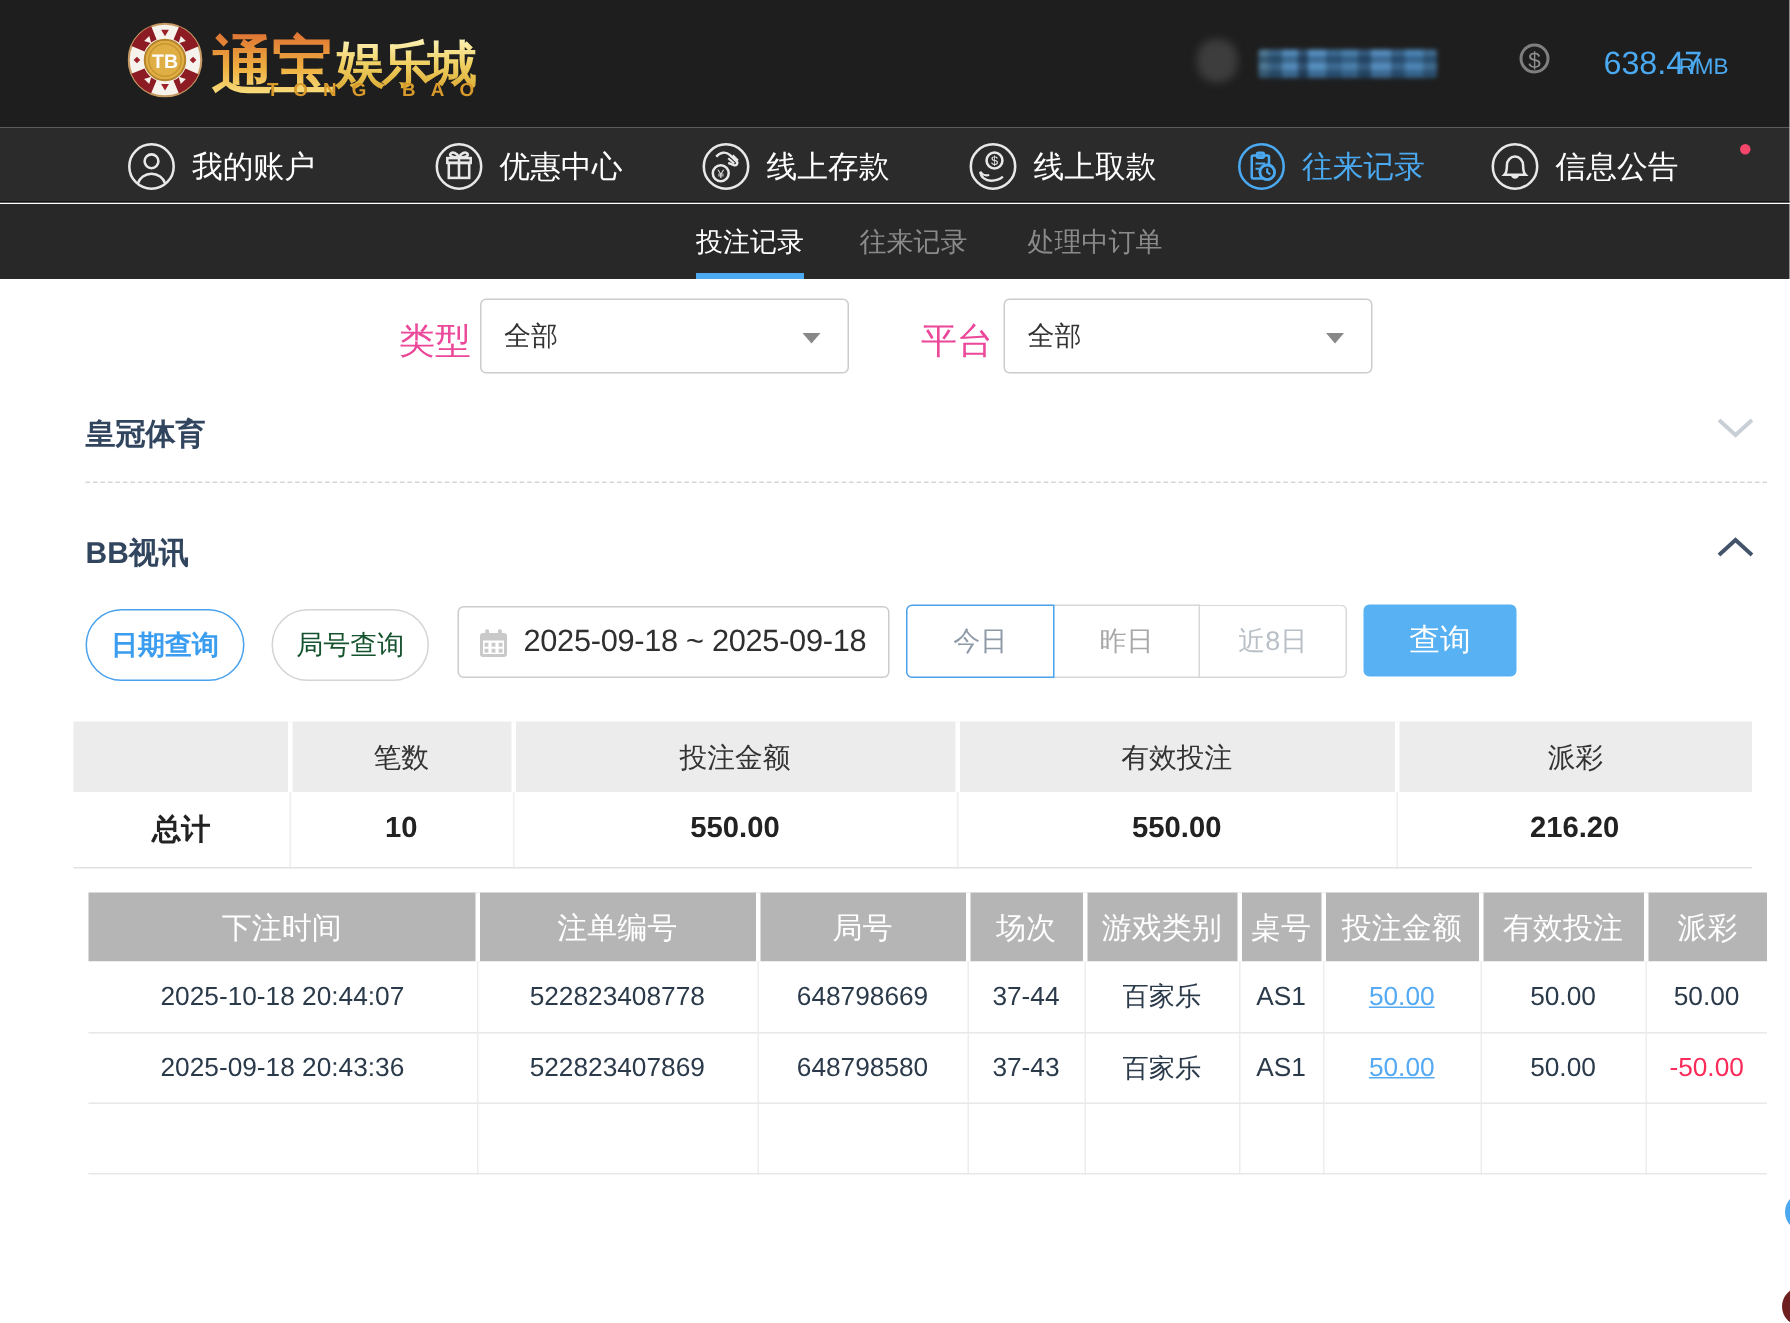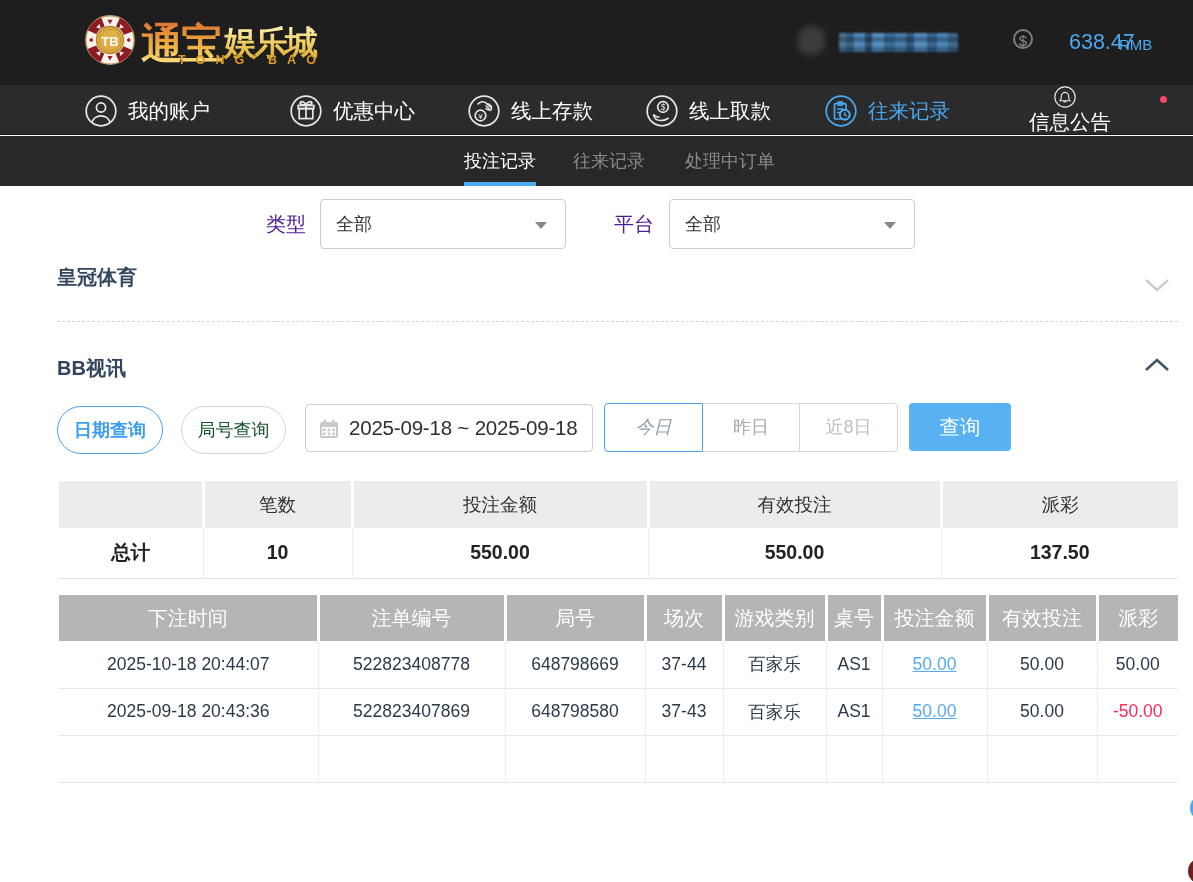--- a/index.html
+++ b/index.html
@@ -10,40 +10,40 @@
 #topbar { position:absolute; left:0; top:0; width:1193px; height:85px; background:#1e1e1e; }
 #navbar { position:absolute; left:0; top:85px; width:1193px; height:50px; background:#2b2b2b; border-bottom:1px solid #161616;}
 #subnav { position:absolute; left:0; top:136px; width:1193px; height:50px; background:#282828; }
 .navitem { position:absolute; top:1px; height:50px; display:flex; align-items:center; color:#fff; font-size:20.5px; }
 .navitem svg { margin-right:11px; }
 .navitem.active { color:#4aa9f0; }
 .tab { position:absolute; top:0; height:50px; line-height:50px; font-size:18px; color:#8a8a8a; }
 .tab.active { color:#fff; }
 .tab.active::after { content:""; position:absolute; left:0; right:0; bottom:0; height:4px; background:#4aa9f0; }
 
-.label { position:absolute; font-size:20px; color:#4c1d95; }
+.label { position:absolute; font-size:24px; color:#ec4899; }
 .select { position:absolute; width:246px; height:50px; border:1px solid #ccc; border-radius:4px;
   background:#fff; font-size:18px; color:#333; line-height:48px; padding-left:15px; }
 .select .arr { position:absolute; right:18px; top:22px; width:0; height:0;
   border-left:6px solid transparent; border-right:6px solid transparent; border-top:7px solid #888; }
 .secthead { position:absolute; font-size:20px; font-weight:bold; color:#31455e; }
 
 .pill { position:absolute; top:406px; height:48px; border-radius:24px; background:#fff;
   font-size:18px; text-align:center; line-height:46px; }
 .btn-date { left:57px; width:106px; border:1px solid #4aa2ee; color:#3b9df0; font-weight:bold; }
 .btn-round { left:181px; width:105px; border:1px solid #d4d4d4; color:#14532d; }
 .datebox { position:absolute; left:305px; top:404px; width:288px; height:48px; border:1px solid #ccc;
   border-radius:4px; background:#fff; }
 .datebox .txt { position:absolute; left:43px; top:0; line-height:46px; font-size:20.5px; letter-spacing:-0.2px; color:#2f2f2f; }
 .grp { position:absolute; top:403px; height:49px; background:#fff; font-size:18px; text-align:center; line-height:47px; }
 .btn-search { position:absolute; left:909px; top:403px; width:102px; height:48px; background:#57b1f2;
   color:#fff; font-size:20.5px; text-align:center; line-height:48px; border-radius:4px; }
 
 table { border-collapse:collapse; table-layout:fixed; }
-#sumtbl { position:absolute; left:59px; top:481px; width:1119px; }
+#sumtbl { position:absolute; left:49px; top:481px; width:1119px; }
 #sumtbl td { height:47px; text-align:center; font-size:18.5px; }
 #sumtbl tr.h td { background:#ececec; color:#333; border-right:3px solid #fff; }
 #sumtbl tr.h td:last-child { border-right:none; }
 #sumtbl tr.d td { height:50px; color:#222; font-weight:bold; font-size:19.5px; background:#fff;
   border-right:1px solid #eee; border-bottom:1px solid #e2e2e2; }
 #sumtbl tr.d td:last-child { border-right:none; }
 #dattbl { position:absolute; left:59px; top:595px; width:1119px; }
 #dattbl td { text-align:center; }
 #dattbl tr.h td { height:46px; background:#b5b5b5; color:#fff; font-size:20px; border-right:3px solid #fff; }
 #dattbl tr.h td:last-child { border-right:none; }
@@ -149,21 +149,21 @@
       <circle cx="16" cy="16" r="14.8"></circle>
       <rect x="9.5" y="8.6" width="11.5" height="15.4" rx="1"></rect>
       <rect x="13" y="6.8" width="4.6" height="3.4" rx="1"></rect>
       <path d="M12,14 h6.5 M12,17.5 h3.5" stroke-width="1.4"></path>
       <circle cx="19.8" cy="19.8" r="4.9" fill="#2b2b2b"></circle>
       <circle cx="19.8" cy="19.8" r="4.9"></circle>
       <path d="M19.8,17.2 v2.6 l2,1.4" stroke-width="1.4"></path>
     </svg>
       <span>往来记录</span>
     </div>
-  <div class="navitem" style="left:1029px;flex-direction:column;">
+  <div class="navitem" style="left:994px;">
     <svg width="32" height="32" viewBox="0 0 32 32" fill="none" stroke="#e8e8e8" stroke-width="1.7">
       <circle cx="16" cy="16" r="14.8"></circle>
       <path d="M9,21.5 c1.6,-1.6 1.6,-4.2 1.6,-6.2 c0,-3.4 2.4,-6 5.4,-6 s5.4,2.6 5.4,6 c0,2 0,4.6 1.6,6.2 z"></path>
       <path d="M14,21.8 a2.1,2.1 0 0 0 4,0"></path>
     </svg>
       <span>信息公告</span>
     </div>
   <div class="abs" style="left:1160px; top:11px; width:7px; height:7px; background:#f5476b; border-radius:50%;"></div>
 </div>
 
@@ -171,21 +171,21 @@
   <div class="tab active" style="left:464px;">投注记录</div>
   <div class="tab" style="left:573px;">往来记录</div>
   <div class="tab" style="left:685px;">处理中订单</div>
 </div>
 
 <div class="label" style="left:266px; top:211px;">类型</div>
 <div class="select" style="left:320px; top:199px;">全部<span class="arr"></span></div>
 <div class="label" style="left:614px; top:211px;">平台</div>
 <div class="select" style="left:669px; top:199px;">全部<span class="arr"></span></div>
 
-<div class="secthead" style="left:57px; top:264px;">皇冠体育</div>
+<div class="secthead" style="left:57px; top:276px;">皇冠体育</div>
 <svg class="abs" style="left:1144px; top:276px;" width="26" height="18" viewBox="0 0 26 18">
   <polyline points="2,4 13,14 24,4" fill="none" stroke="#c9cfd7" stroke-width="2.6"></polyline>
   </svg>
 <div class="abs" style="left:57px; top:321px; width:1121px; border-top:1px dashed #d5d5d5;"></div>
 <div class="secthead" style="left:57px; top:355px;">BB视讯</div>
 <svg class="abs" style="left:1144px; top:356px;" width="26" height="18" viewBox="0 0 26 18">
   <polyline points="2,14 13,4 24,14" fill="none" stroke="#44546a" stroke-width="2.6"></polyline>
   </svg>
 
 <div class="pill btn-date">日期查询</div>
@@ -200,21 +200,21 @@
       <rect x="4" y="9.5" width="2.6" height="2.6"></rect>
         <rect x="8.7" y="9.5" width="2.6" height="2.6"></rect>
         <rect x="13.4" y="9.5" width="2.6" height="2.6"></rect>
       <rect x="4" y="13.5" width="2.6" height="2.6"></rect>
         <rect x="8.7" y="13.5" width="2.6" height="2.6"></rect>
         <rect x="13.4" y="13.5" width="2.6" height="2.6"></rect>
     </g>
   </svg>
   <div class="txt">2025-09-18 ~ 2025-09-18</div>
 </div>
-<div class="grp" style="left:604px; width:99px; border:1px solid #4aa2ee; border-radius:4px 0 0 4px; color:#8f9aa8; z-index:2;font-style:italic;">今日</div>
+<div class="grp" style="left:604px; width:99px; border:1px solid #4aa2ee; border-radius:4px 0 0 4px; color:#8f9aa8; z-index:2;">今日</div>
 <div class="grp" style="left:703px; width:97px; border:1px solid #d8d8d8; border-left:none; color:#a8a8a8;">昨日</div>
 <div class="grp" style="left:800px; width:98px; border:1px solid #d8d8d8; border-left:none; border-radius:0 4px 4px 0; color:#b9bfc7;">近8日</div>
 <div class="btn-search">查询</div>
 
 <table id="sumtbl">
   <colgroup>
       <col style="width:144px">
       <col style="width:149px">
       <col style="width:296px">
       <col style="width:293px">
@@ -226,21 +226,21 @@
         <td>笔数</td>
         <td>投注金额</td>
         <td>有效投注</td>
         <td>派彩</td>
       </tr>
   <tr class="d">
         <td>总计</td>
         <td>10</td>
         <td>550.00</td>
         <td>550.00</td>
-        <td>137.50</td>
+        <td>216.20</td>
       </tr>
 </tbody>
   </table>
 
 <table id="dattbl">
   <colgroup>
       <col style="width:259px">
       <col style="width:187px">
       <col style="width:140px">
       <col style="width:78px">

